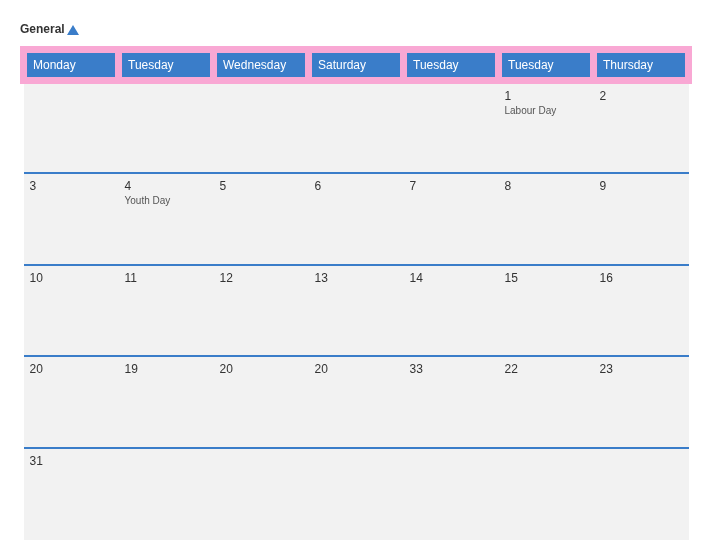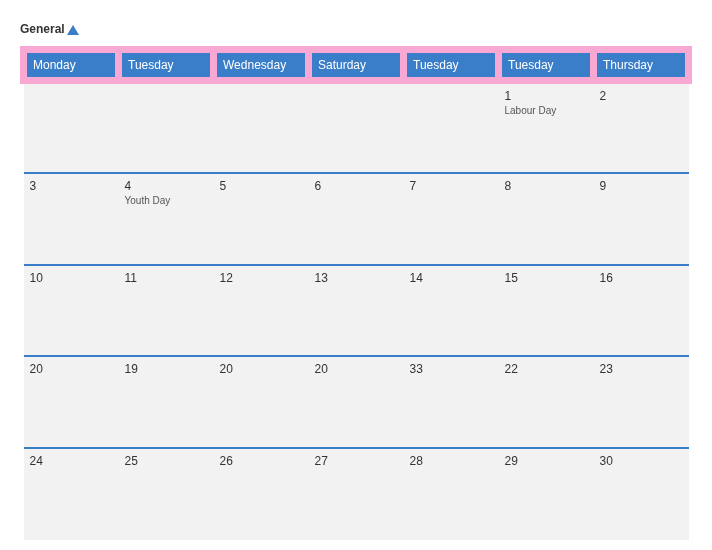--- a/index.html
+++ b/index.html
@@ -210,36 +210,24 @@
           </td>
           <td>
             <span class="day-number">22</span>
           </td>
           <td>
             <span class="day-number">23</span>
           </td>
         </tr>
         <tr>
           <td>
-            <span class="day-number">24</span>
-          </td>
-          <td>
-            <span class="day-number">25</span>
-          </td>
-          <td>
-            <span class="day-number">26</span>
-          </td>
-          <td>
-            <span class="day-number">27</span>
-          </td>
-          <td>
-            <span class="day-number">28</span>
-          </td>
-          <td>
-            <span class="day-number">29</span>
-          </td>
-          <td>
-            <span class="day-number">30</span>
-          </td>
+            <span class="day-number">31</span>
+          </td>
+          <td></td>
+          <td></td>
+          <td></td>
+          <td></td>
+          <td></td>
+          <td></td>
         </tr>
       </tbody>
   </table>
 </div>
 
 </body></html>

